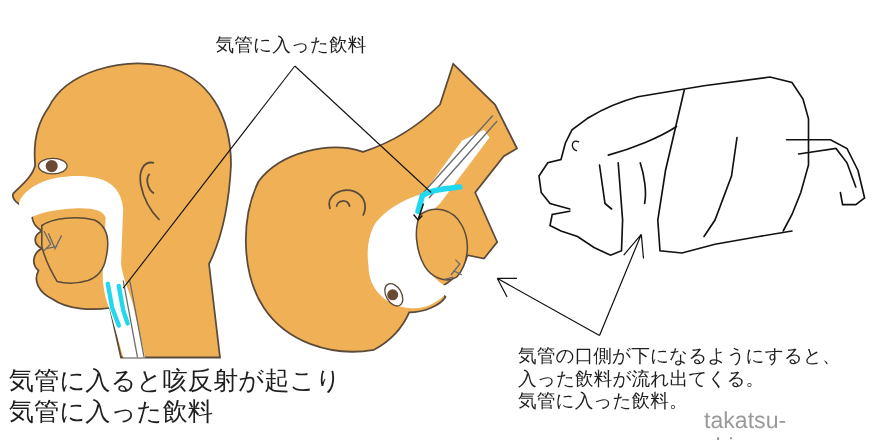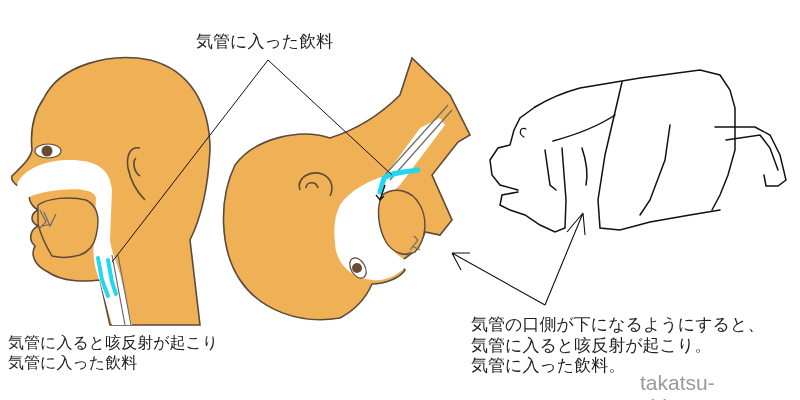--- a/index.html
+++ b/index.html
@@ -1,20 +1,20 @@
 <!DOCTYPE html>
 <html><head>
 <meta charset="utf-8">
 <style>
   html, body { margin: 0; padding: 0; background: #ffffff; }
   body { width: 800px; height: 400px; position: relative; overflow: hidden; font-family: "DejaVu Sans", "Liberation Sans", sans-serif; }
   svg.art { position: absolute; left: 0; top: 0; }
   .label { position: absolute; color: #1f1f1f; white-space: nowrap; line-height: 1.22; }
   .title-label { left: 196px; top: 31px; font-size: 17px; text-align: center; }
-  .left-caption { left: 8px; top: 333px; font-size: 16px; }
+  .left-caption { left: 8px; top: 333px; font-size: 23px; }
   .right-caption { left: 450px; top: 314px; font-size: 17px; margin-left: 21px; }
   .watermark { position: absolute; left: 640px; top: 371px; font-size: 21px; color: #9a9a9a; font-family: "Liberation Sans", sans-serif; }
 </style>
 </head>
 <body>
 
 <svg class="art" width="800" height="400" viewBox="0 0 800 400">
 
   <g>
     <path d="M44,98 C60,65 110,52 150,60 C190,70 210,105 210,150 C208,190 200,220 190,240 L200,325 L110,325 L100,280 C85,282 62,282 48,272 C35,266 30,255 35,246 C28,240 30,230 38,226 C30,222 30,214 38,210 C30,205 28,198 30,192 C20,188 10,182 12,176 C20,168 30,160 32,150 C30,130 34,112 44,98 Z" fill="#F0B055" stroke="#5a4a3a" stroke-width="1.6"></path>
@@ -83,17 +83,17 @@
 
 <div class="label title-label">気管に入った飲料</div>
 
 <div class="label left-caption">
   <div>気管に入ると咳反射が起こり</div>
   <div>気管に入った飲料</div>
 </div>
 
 <div class="label right-caption">
   <div>気管の口側が下になるようにすると、</div>
-  <div>気管に入ると咳反射が起こり。</div>
+  <div>入った飲料が流れ出てくる。</div>
   <div>気管に入った飲料。</div>
 </div>
 
 <div class="watermark">takatsu-chiro.com</div>
 
 </body></html>

